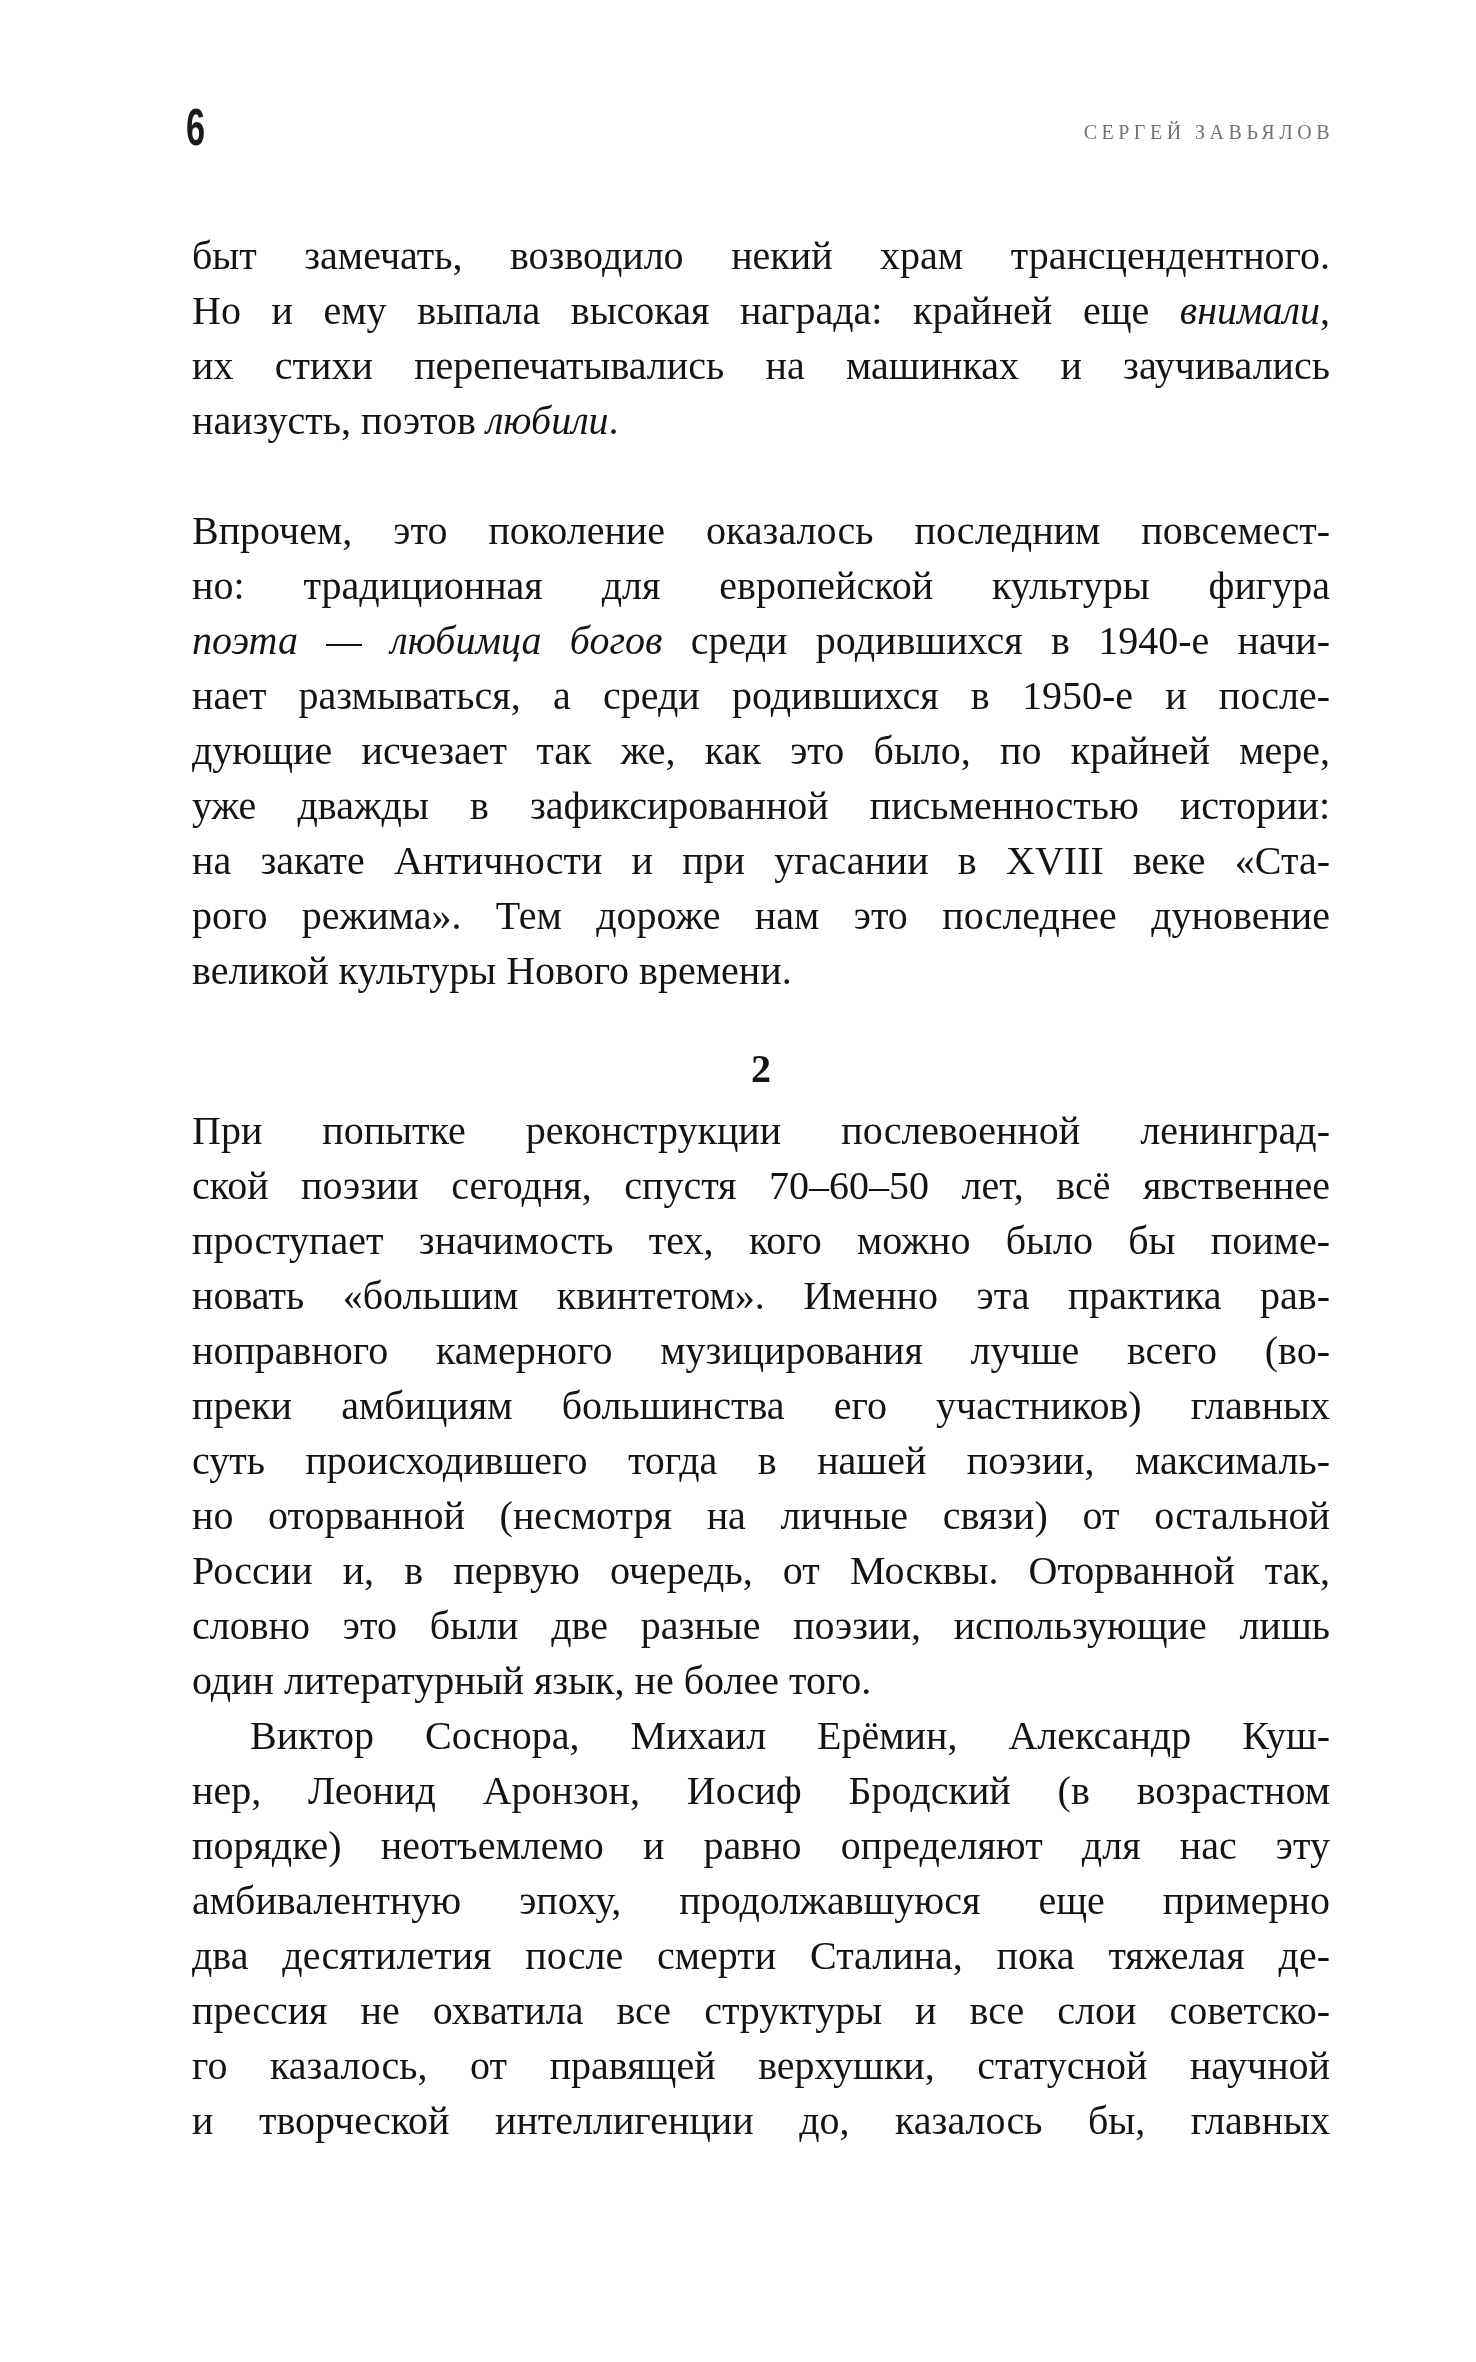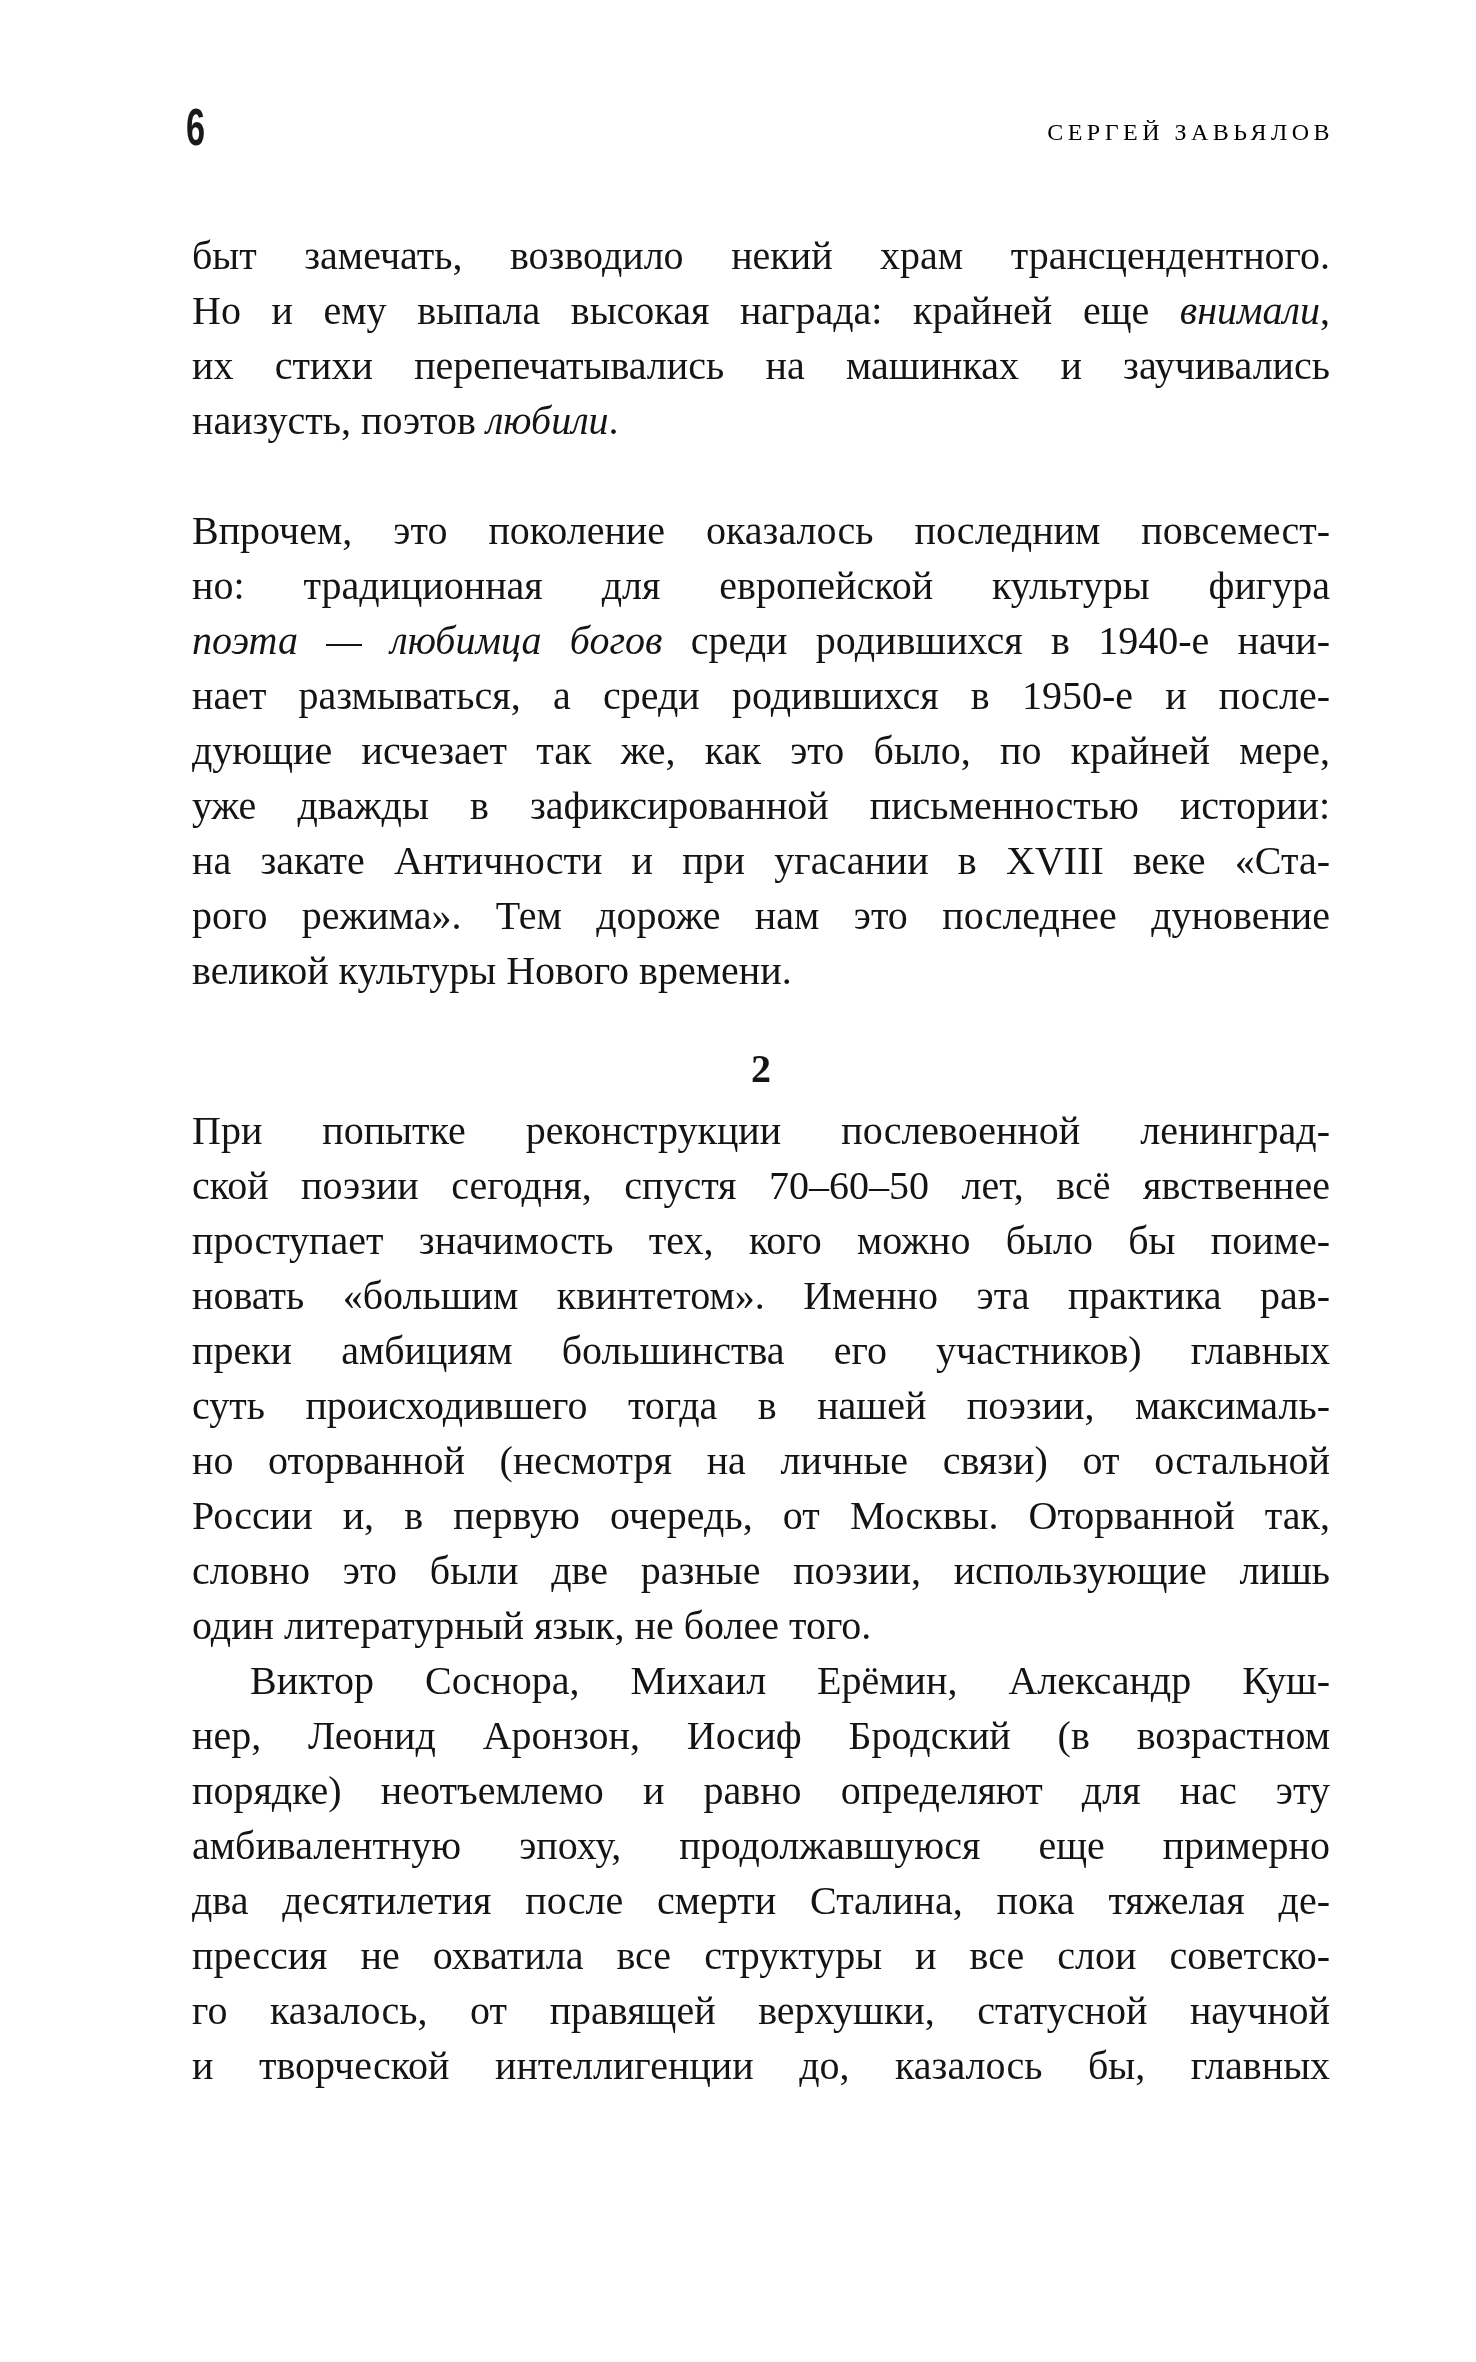--- a/index.html
+++ b/index.html
@@ -27,25 +27,25 @@
     line-height: 1;
     transform: scaleX(0.66);
     transform-origin: left top;
     letter-spacing: 0;
   }
   .running-header {
     position: absolute;
     top: 119px;
     right: 142px;
     font-family: "Liberation Serif", "DejaVu Serif", serif;
-    font-size: 24px;
+    font-size: 20px;
     line-height: 26px;
     letter-spacing: 4.5px;
     white-space: nowrap;
-    color: #000000;
+    color: #737373;
   }
   
   .text-column {
     position: absolute;
     left: 192px;
     top: 228px;
     width: 1138px;
     font-size: 40px;
     line-height: 55px;
     color: #141414;
@@ -94,20 +94,21 @@
         <div class="line"><span>на закате Античности и при угасании в XVIII веке «Ста-</span></div>
         <div class="line"><span>рого режима». Тем дороже нам это последнее дуновение</span></div>
         <div class="line last"><span>великой культуры Нового времени.</span></div>
       </div>
       <div class="section-number">2</div>
       <div class="para">
         <div class="line"><span>При попытке реконструкции послевоенной ленинград-</span></div>
         <div class="line"><span>ской поэзии сегодня, спустя 70–60–50 лет, всё явственнее</span></div>
         <div class="line"><span>проступает значимость тех, кого можно было бы поиме-</span></div>
         <div class="line"><span>новать «большим квинтетом». Именно эта практика рав-</span></div>
+        <div class="line"><span>ноправного камерного музицирования лучше всего (во-</span></div>
         <div class="line"><span>преки амбициям большинства его участников) главных</span></div>
         <div class="line"><span>суть происходившего тогда в нашей поэзии, максималь-</span></div>
         <div class="line"><span>но оторванной (несмотря на личные связи) от остальной</span></div>
         <div class="line"><span>России и, в первую очередь, от Москвы. Оторванной так,</span></div>
         <div class="line"><span>словно это были две разные поэзии, использующие лишь</span></div>
         <div class="line last"><span>один литературный язык, не более того.</span></div>
       </div>
       <div class="para">
         <div class="line ind"><span>Виктор Соснора, Михаил Ерёмин, Александр Куш-</span></div>
         <div class="line"><span>нер, Леонид Аронзон, Иосиф Бродский (в возрастном</span></div>

